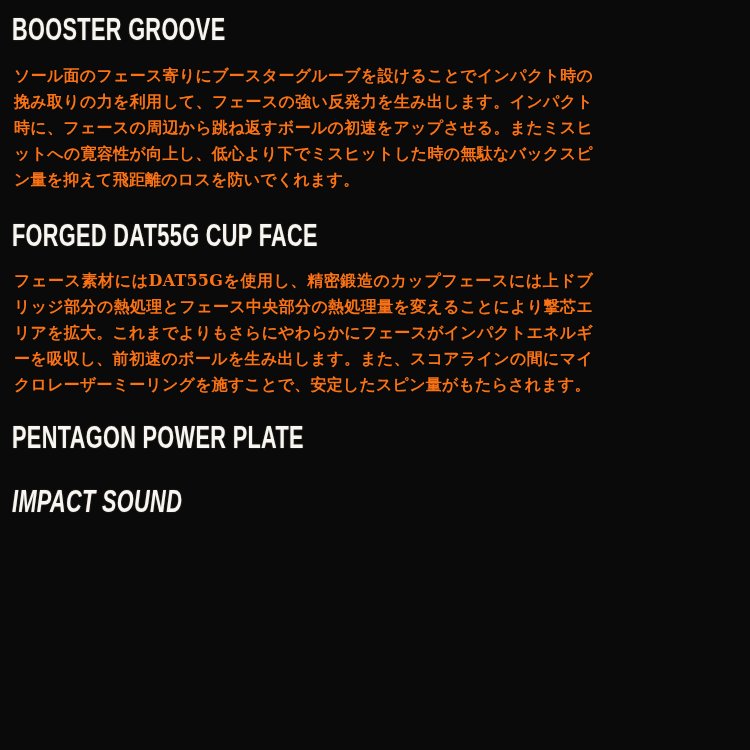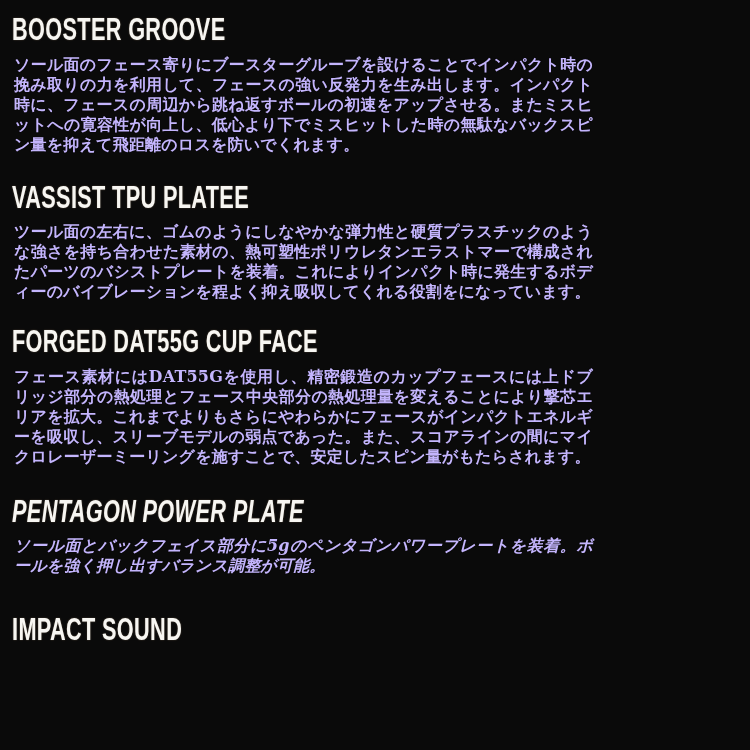--- a/index.html
+++ b/index.html
@@ -34,24 +34,24 @@
     transform: scaleX(0.70);
     transform-origin: 0 50%;
     white-space: nowrap;
     text-shadow: 0 0 2px rgba(255, 214, 170, 0.35), 0 0 1px rgba(0,0,0,0.8);
     margin: 0 0 2px 0;
   }
   .section-body {
     font-family: "DejaVu Serif", "Liberation Serif", serif;
     font-weight: 700;
     font-size: 16px;
-    line-height: 20px;
+    line-height: 26px;
     letter-spacing: 0.2px;
-    color: #c4b5fd;
-    margin: 6px 2px 0 2px;
+    color: #f97316;
+    margin: 14px 2px 0 2px;
     text-align: justify;
     text-shadow: 0 0 1px rgba(0,0,0,0.6);
   }
   
   .section:nth-of-type(1) { margin-bottom: 27px; }
   .section:nth-of-type(2) { margin-bottom: 24px; }
   .section:nth-of-type(3) { margin-bottom: 29px; }
   .section:nth-of-type(4) { margin-bottom: 38px; font-style: italic; }
   .section:nth-of-type(5) { margin-bottom: 30px; }
   .section:nth-of-type(6) { margin-bottom: 0; }
@@ -59,32 +59,27 @@
 </head>
 <body>
 
 <div class="page">
 
   <div class="section">
     <h2 class="section-heading">BOOSTER GROOVE</h2>
     <p class="section-body">ソール面のフェース寄りにブースターグルーブを設けることでインパクト時の挽み取りの力を利用して、フェースの強い反発力を生み出します。インパクト時に、フェースの周辺から跳ね返すボールの初速をアップさせる。またミスヒットへの寛容性が向上し、低心より下でミスヒットした時の無駄なバックスピン量を抑えて飛距離のロスを防いでくれます。</p>
   </div>
 
-  <div class="section">
-    <h2 class="section-heading">VASSIST TPU PLATEE</h2>
-    <p class="section-body">ツール面の左右に、ゴムのようにしなやかな弾力性と硬質プラスチックのような強さを持ち合わせた素材の、熱可塑性ポリウレタンエラストマーで構成されたパーツのバシストプレートを装着。これによりインパクト時に発生するボディーのバイブレーションを程よく抑え吸収してくれる役割をになっています。</p>
-  </div>
 
   <div class="section">
     <h2 class="section-heading">FORGED DAT55G CUP FACE</h2>
-    <p class="section-body">フェース素材にはDAT55Gを使用し、精密鍛造のカップフェースには上ドブリッジ部分の熱処理とフェース中央部分の熱処理量を変えることにより撃芯エリアを拡大。これまでよりもさらにやわらかにフェースがインパクトエネルギーを吸収し、スリーブモデルの弱点であった。また、スコアラインの間にマイクロレーザーミーリングを施すことで、安定したスピン量がもたらされます。</p>
+    <p class="section-body">フェース素材にはDAT55Gを使用し、精密鍛造のカップフェースには上ドブリッジ部分の熱処理とフェース中央部分の熱処理量を変えることにより撃芯エリアを拡大。これまでよりもさらにやわらかにフェースがインパクトエネルギーを吸収し、前初速のボールを生み出します。また、スコアラインの間にマイクロレーザーミーリングを施すことで、安定したスピン量がもたらされます。</p>
   </div>
 
   <div class="section">
     <h2 class="section-heading">PENTAGON POWER PLATE</h2>
-    <p class="section-body">ソール面とバックフェイス部分に5gのペンタゴンパワープレートを装着。ボールを強く押し出すバランス調整が可能。</p>
   </div>
 
   <div class="section">
     <h2 class="section-heading">IMPACT SOUND</h2>
   </div>
 
 </div>
 
 </body></html>

